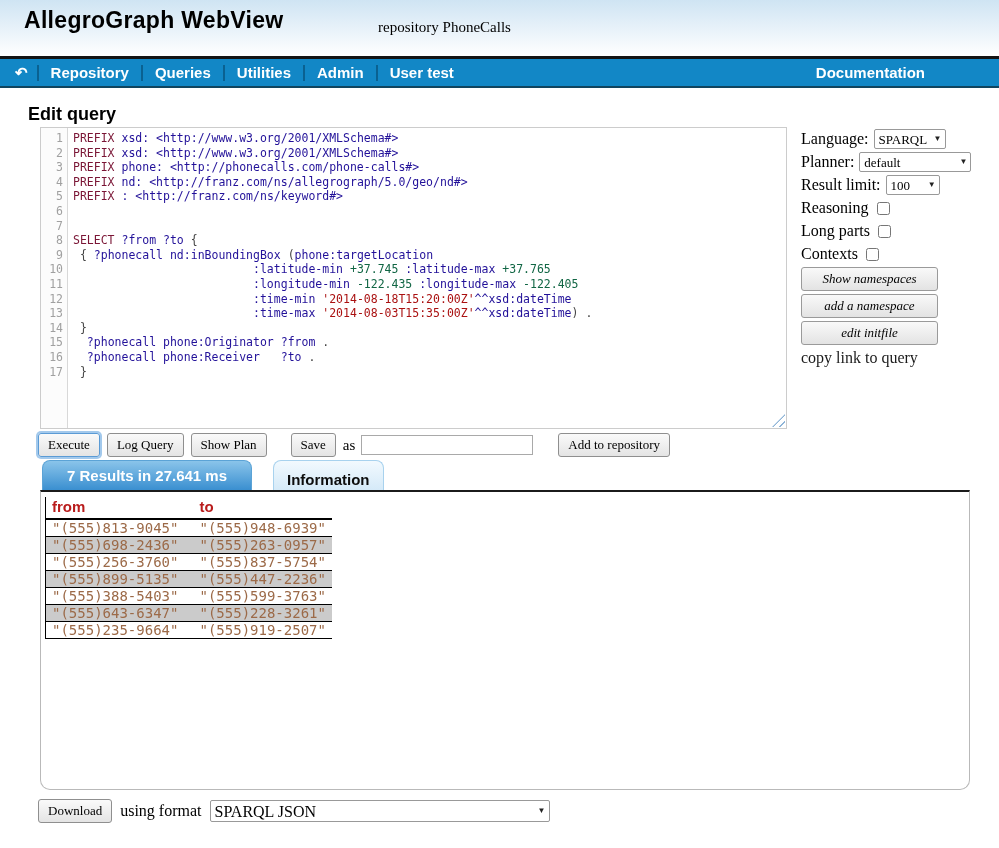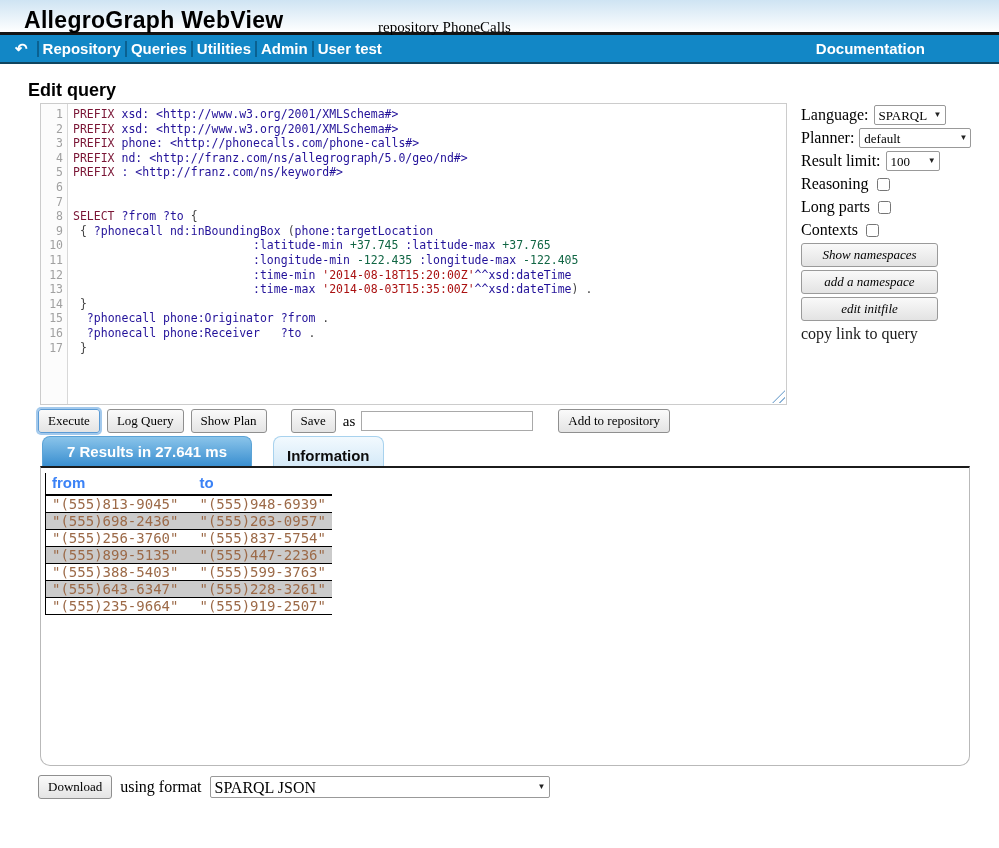--- a/index.html
+++ b/index.html
@@ -1,27 +1,27 @@
 <!DOCTYPE html>
 <html style="--nav_bg: #1287c6; --nav_sep: #0a6191; --header_grad_top: #cfe4f3; --tab_active_top: #8ac4ea; --tab_active_bottom: #3a8fd0; --tab_active_border: #5ba3d6; --tab_inactive_top: #f2f9fe; --tab_inactive_bottom: #d5eaf8; --tab_inactive_border: #a8d2ee; --row_alt: #cbcbcb; --phone_text: #9c6a48; --syn_keyword: #7a1535; --syn_atom: #221199; --syn_string: #aa1111; --syn_number: #116644;"><head>
 <meta charset="utf-8">
 <style>
   * { margin:0; padding:0; box-sizing:border-box; }
   html,body { width:999px; height:848px; background:#fff; font-family:"Liberation Serif", serif; overflow:hidden; }
 
   
-  .header { position:relative; height:32px; background:linear-gradient(var(--header_grad_top), #ffffff); }
+  .header { position:relative; height:56px; background:linear-gradient(var(--header_grad_top), #ffffff); }
   .app-title { position:absolute; left:24px; top:7px; font-family:"Liberation Sans", sans-serif; font-weight:bold; font-size:23px; color:#000; letter-spacing:0.3px; }
   .repo-label { position:absolute; left:378px; top:19px; font-size:15px; color:#000; }
 
   
   .navbar { height:32px; background:var(--nav_bg); border-top:3px solid #141414; border-bottom:2px solid #10455f; display:flex; align-items:center; padding-left:6px; font-family:"Liberation Sans", sans-serif; font-weight:bold; font-size:15px; color:#fff; }
   .nav-back { padding:0 9px; font-size:15px; cursor:pointer; }
   .nav-sep { width:2px; height:16px; background:var(--nav_sep); }
-  .nav-item { padding:0 4px; cursor:pointer;text-align:center; }
+  .nav-item { padding:0 12px; cursor:pointer;text-align:center; }
   .nav-right { margin-left:auto; margin-right:74px; cursor:pointer; }
 
   
   .page-title { font-family:"Liberation Sans", sans-serif; font-weight:bold; font-size:18px; color:#000; margin:16px 0 0 28px; }
 
   
   .workspace { position:relative; height:333px; margin-top:2px; }
 
   .editor { position:absolute; left:40px; top:0; width:747px; height:302px; border:1px solid #ccc; background:#fff; display:flex; font-family:"DejaVu Sans Mono", monospace; font-size:11.5px; line-height:14.6px; overflow:hidden; cursor:text; }
   .gutter { flex:0 0 27px; text-align:right; padding:3px 4px 0 0; color:#a0a0a0; background:#fcfcfc; border-right:1px solid #d8d8d8; }
@@ -56,21 +56,21 @@
   .as-label { font-size:15px; margin:0 6px 0 0; }
   .save-input { width:172px; height:20px; border:1px solid #a9a9a9; margin-right:25px; font-size:13px; padding:0 4px; }
 
   
   .tabs { display:flex; gap:21px; margin:0 0 0 42px; height:30px; font-family:"Liberation Sans", sans-serif; font-weight:bold; font-size:15px; }
   .tab-active { min-width:210px; text-align:center; line-height:29px; color:#fff; background:linear-gradient(var(--tab_active_top), var(--tab_active_bottom)); border:1px solid var(--tab_active_border); border-bottom:none; border-radius:8px 8px 0 0; cursor:pointer; }
   .tab-inactive { padding:4px 13px; line-height:29px; color:#0d0d0d; background:linear-gradient(var(--tab_inactive_top), var(--tab_inactive_bottom)); border:1px solid var(--tab_inactive_border); border-bottom:none; border-radius:8px 8px 0 0; cursor:pointer; }
 
   .results-panel { margin:0 29px 0 40px; height:300px; background:#fff; border:1px solid #b9b9b9; border-top:2px solid #1b1b1b; border-radius:0 0 10px 10px; padding:5px 0 0 2px; overflow:hidden; }
   table.results { border-collapse:collapse; border-left:1px solid #000; margin-left:2px; }
-  table.results th { font-family:"Liberation Sans", sans-serif; font-weight:bold; font-size:15px; text-align:left; color:#3b82f6; padding:1px 6px 3px 6px; border-bottom:2px solid #000; }
+  table.results th { font-family:"Liberation Sans", sans-serif; font-weight:bold; font-size:15px; text-align:left; color:#b91c1c; padding:1px 6px 3px 6px; border-bottom:2px solid #000; }
   table.results th:first-child { width:148px; }
   table.results th:last-child  { width:132px; }
   table.results td { font-family:"DejaVu Sans Mono", monospace; font-size:14px; color:var(--phone_text); padding:0 6px; height:17px; border-bottom:1px solid #000; white-space:nowrap; }
   table.results tr.alt { background:var(--row_alt); }
 
   
   .download-row { display:flex; align-items:center; gap:8px; margin:9px 0 0 38px; }
   .download-label { font-size:16px; }
   .sel-format { width:340px; height:22px; font-size:16px; }
 </style>

